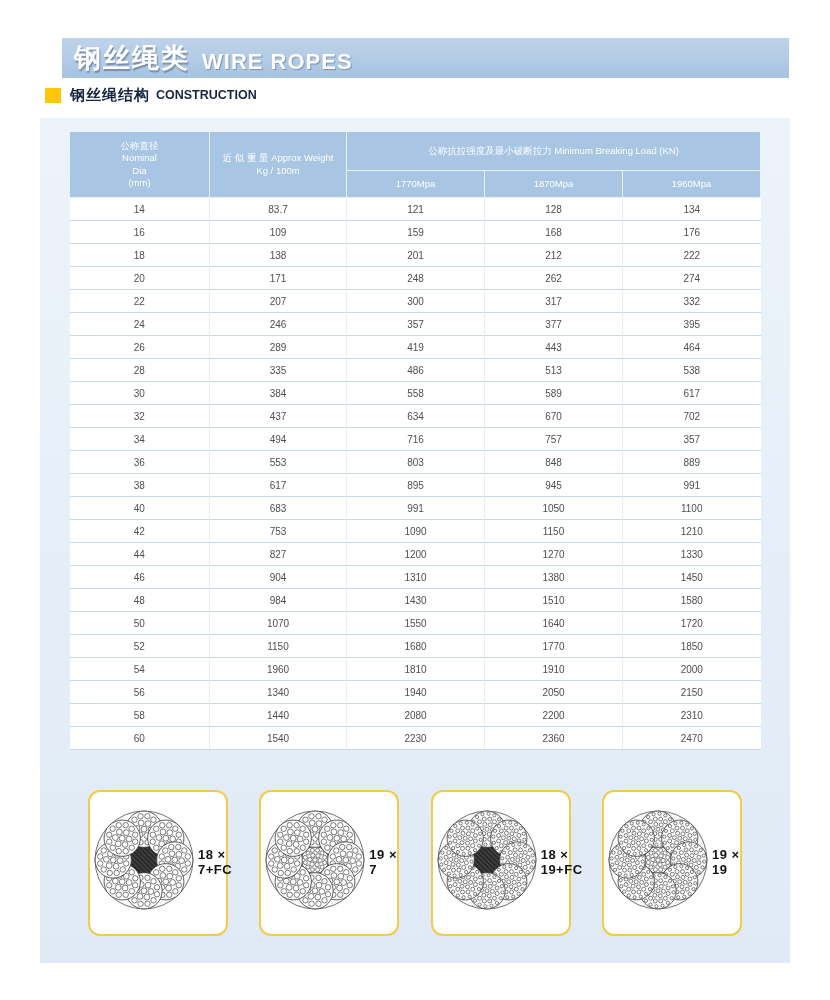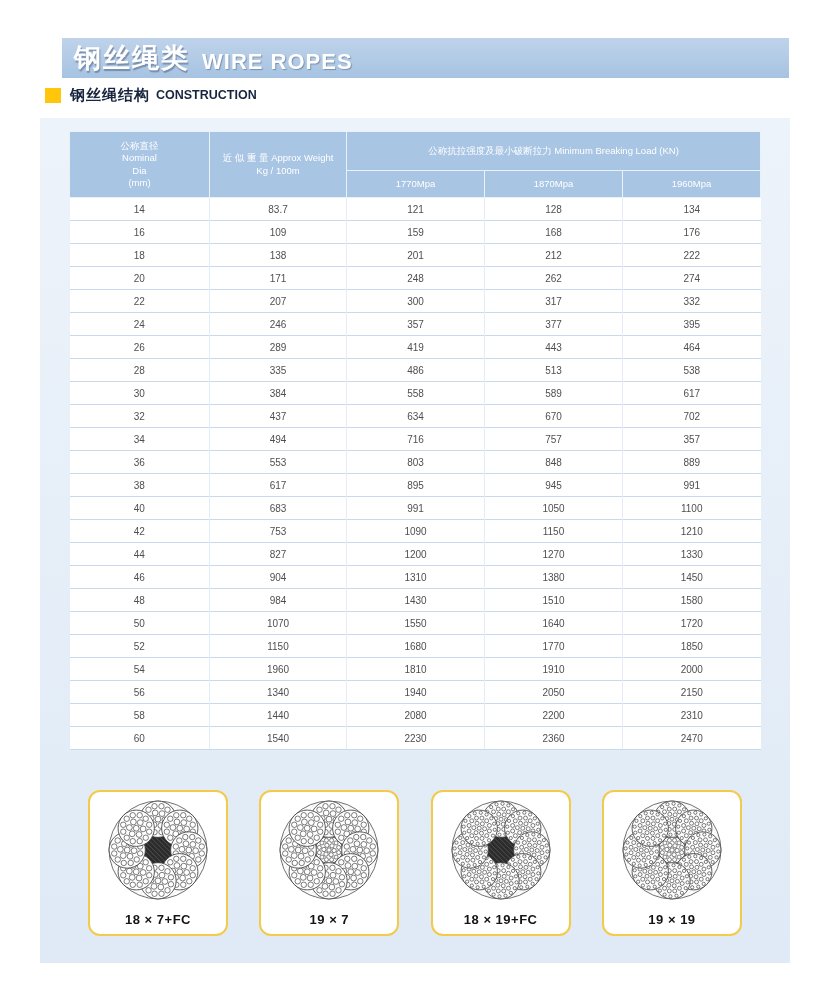--- a/index.html
+++ b/index.html
@@ -36,21 +36,21 @@
   .data-table tbody td:first-child{border-left:none;}
   .data-table tbody tr:last-child td{border-bottom:1px solid #c9d9ec;}
 
   
   .note{margin:10px 0 0 28px;font-size:10.5px;color:#3e3e3e;}
 
   
   .cards{position:absolute;left:48px;right:48px;top:672px;display:flex;justify-content:space-between;}
   .card{width:140px;height:146px;box-sizing:border-box;background:#ffffff;
         border:2px solid #f3ca4a;border-radius:12px;
-        display:flex;flex-direction:column;align-items:center;justify-content:space-between;
+        display:flex;flex-direction:row;align-items:center;justify-content:space-between;
         padding:4px 0 7px;}
   .card .label{font-size:13px;font-weight:bold;color:#141414;letter-spacing:.5px;}
 </style>
 </head>
 <body>
 
 <div class="page">
 
   <div class="banner">
     <span class="zh">钢丝绳类</span>

